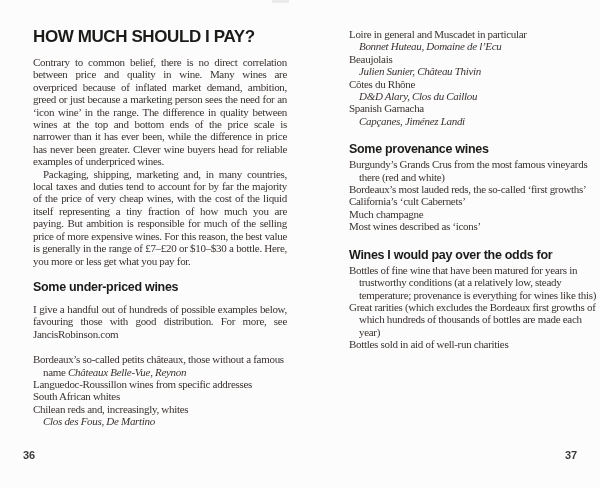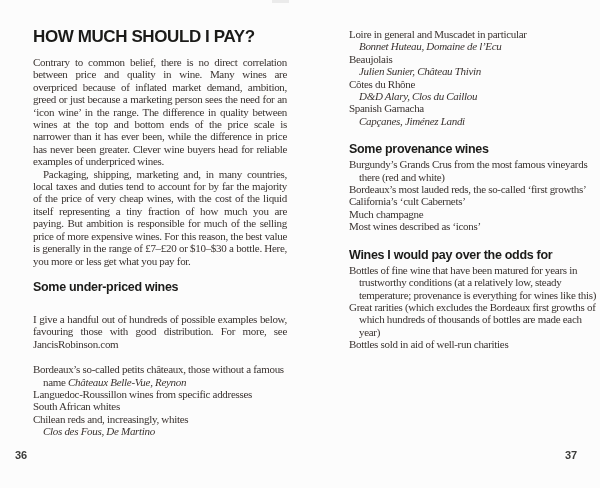--- a/index.html
+++ b/index.html
@@ -44,21 +44,21 @@
   .para.indent-first{text-indent:10px;}
 
   .section-heading{
     font-family:"Liberation Sans", sans-serif;
     font-weight:700;
     font-size:12.5px;
     line-height:13px;
     letter-spacing:-0.3px;
     color:var(--ink-heading);
     margin-top:14px;
-    margin-bottom:19px;
+    margin-bottom:9px;
   }
   .col-right .section-heading{margin-top:16px;margin-bottom:2px;}
 
   .wine-list{margin-top:13px;}
   .entry{
     padding-left:10px;
     text-indent:-10px;
     text-align:left;
   }
   .entry-ex{
@@ -73,21 +73,21 @@
 
   .page-number{
     position:absolute;
     top:449px;
     font-family:"Liberation Sans", sans-serif;
     font-weight:700;
     font-size:11px;
     color:var(--ink-pagenum);
     letter-spacing:0;
   }
-  .page-number.left{left:15px;}
+  .page-number.left{left:23px;}
   .page-number.right{left:565px;}
 </style>
 </head>
 <body>
 
 <div class="spread">
 
   <div class="binding-mark"></div>
 
   <div class="col col-left">

